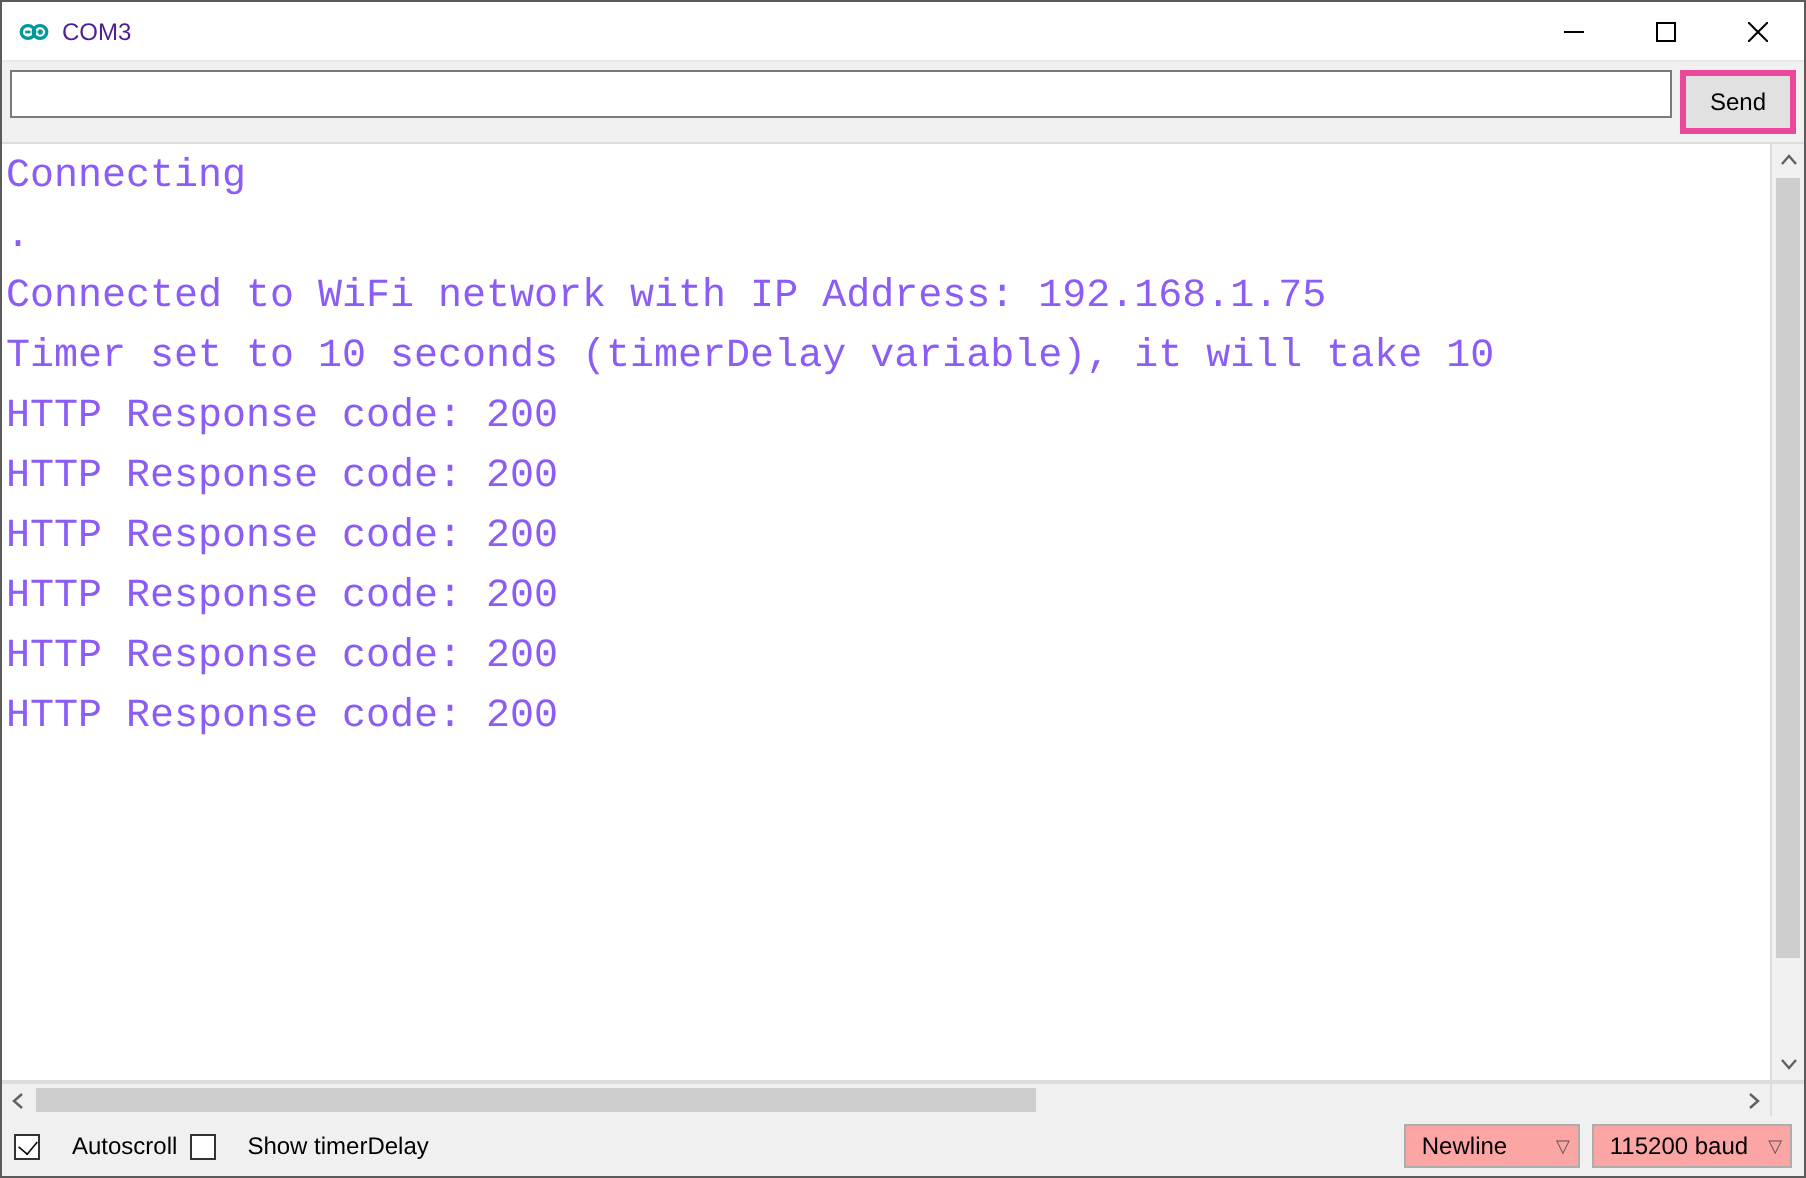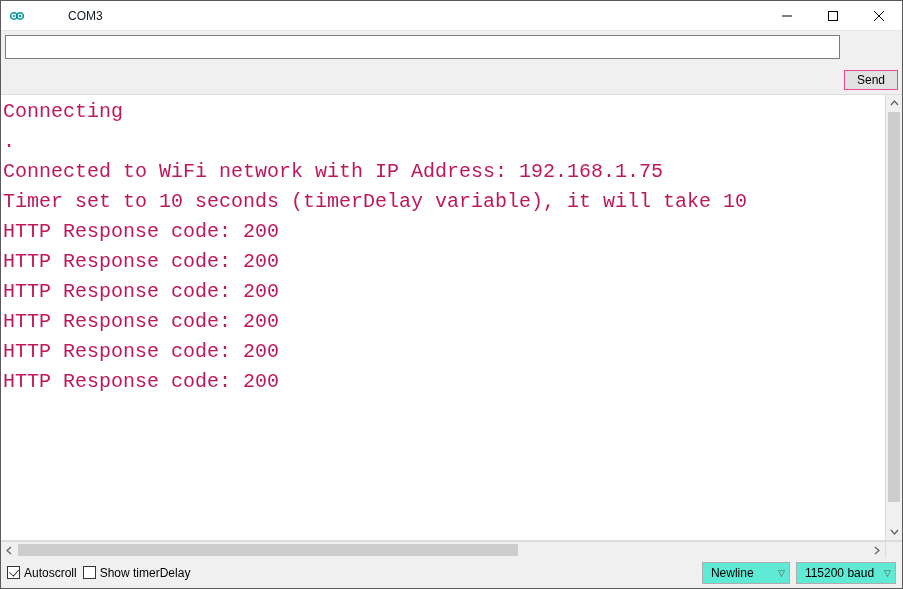--- a/index.html
+++ b/index.html
@@ -25,23 +25,22 @@
     padding-left: 8px;
     border-bottom: 1px solid #e8e8e8;
   }
   .titlebar .app-icon {
     width: 16px; height: 16px;
     margin-right: 6px;
     display:flex;align-items:center;justify-content:center;
   }
   .titlebar .title-text {
     font-size: 12px;
-    color: #0f172a;
+    color: #4c1d95;
     flex: 0 0 auto;
-    margin-left: 37px;
   }
   .titlebar .spacer { flex: 1; }
   .win-btn {
     width: 46px; height: 30px;
     display: flex; align-items: center; justify-content: center;
     color: #000;
   }
   .win-btn svg { display:block; }
 
   
@@ -56,48 +55,47 @@
     flex: 1;
     border: 1px solid #7a7a7a;
     background: #fff;
     padding: 2px 4px;
     font-family: inherit;
     font-size: 13px;
     height: 24px;
   }
   .btn {
     background: #e1e1e1;
-    border: 1px solid #ec4899;
+    border: 3px solid #ec4899;
     padding: 0 12px;
     font-family: inherit;
     font-size: 12px;
-    height: 20px;
+    height: 32px;
     cursor: default;
-    margin-top: 35px;
   }
 
   
   .console-wrap {
     flex: 1;
     display: flex;
     position: relative;
     border-top: 1px solid #dcdcdc;
     border-bottom: 1px solid #dcdcdc;
     overflow: hidden;
     background:#fff;
   }
   .console {
     flex: 1;
     overflow: hidden;
     white-space: pre;
     font-family: "Consolas","Courier New",monospace;
     font-size: 20px;
     line-height: 30px;
     padding: 2px 2px 0 2px;
-    color: #be185d;
+    color: #8b5cf6;
   }
   .vscroll {
     width: 17px;
     background: #f0f0f0;
     border-left: 1px solid #dcdcdc;
     position: relative;
   }
   .vscroll .arrow {
     height: 17px;
     display:flex;align-items:center;justify-content:center;
@@ -144,36 +142,36 @@
   
   .bottombar {
     height: 30px;
     display:flex;
     align-items:center;
     padding: 0 6px;
     gap: 6px;
     background:#f0f0f0;
   }
   .chk {
-    display:flex;gap:4px;
+    display:flex;align-items:center;gap:16px;
     font-size:12px;
   }
   .chkbox {
     width:13px;height:13px;border:1px solid #333;background:#fff;position:relative;
   }
   .chkbox.checked::after{
     content:"";position:absolute;left:2px;top:-1px;width:7px;height:10px;
     border-right:1.5px solid #000;border-bottom:1.5px solid #000;
     transform:rotate(40deg) scale(0.75);
   }
   .bottombar .spacer{flex:1;}
   .select {
     height:22px;
     border:1px solid #adadad;
-    background:#5eead4;
+    background:#fca5a5;
     display:flex;align-items:center;justify-content:space-between;
     padding:0 4px 0 8px;
     font-size:12px;
     min-width:88px;
     gap:10px;
   }
   .select .caret{font-size:9px;color:#555;}
   .baud{min-width:100px;text-align:right;}
   .clearbtn{min-width:84px;}
 </style>

